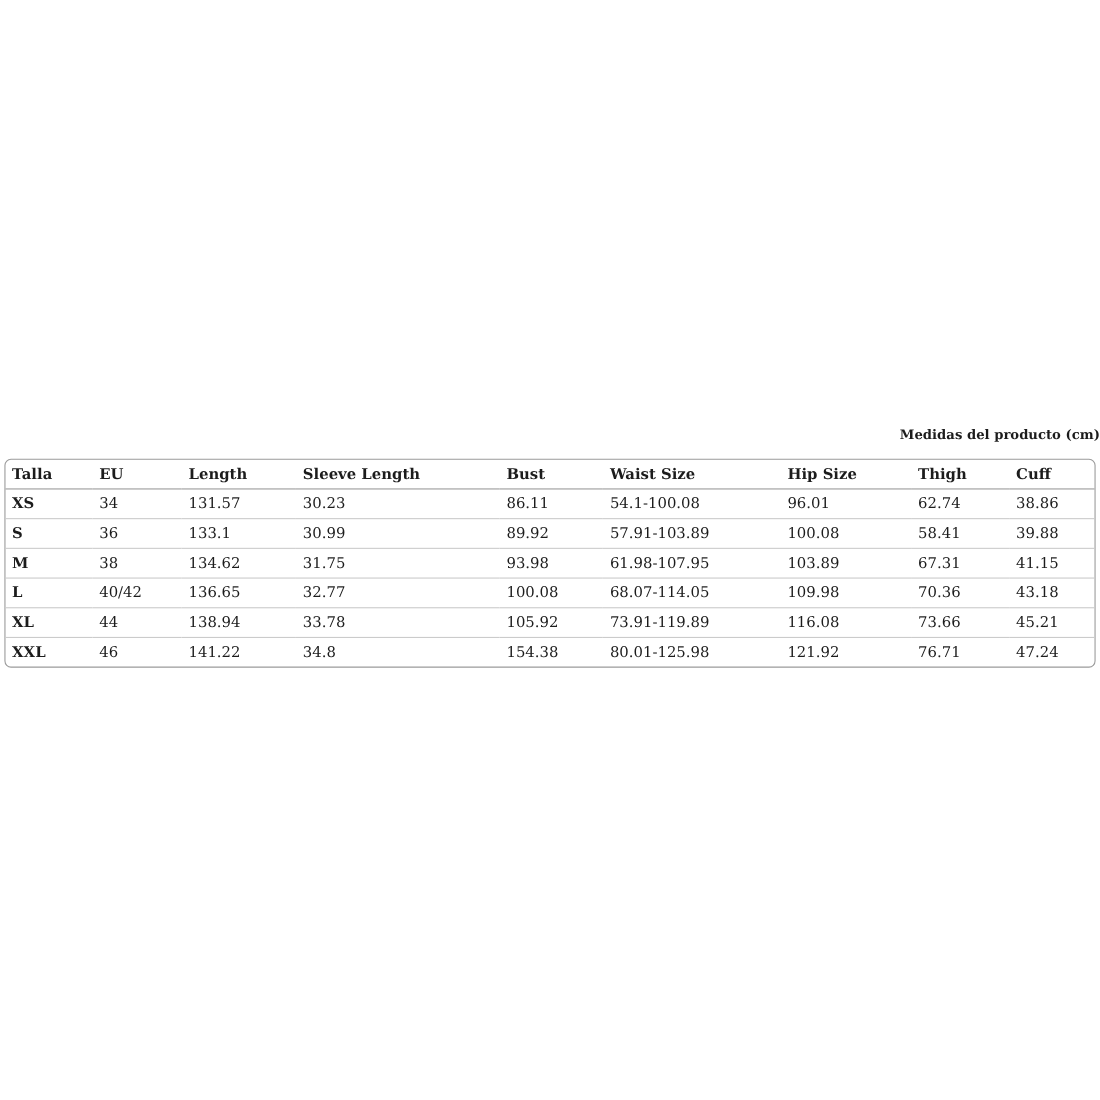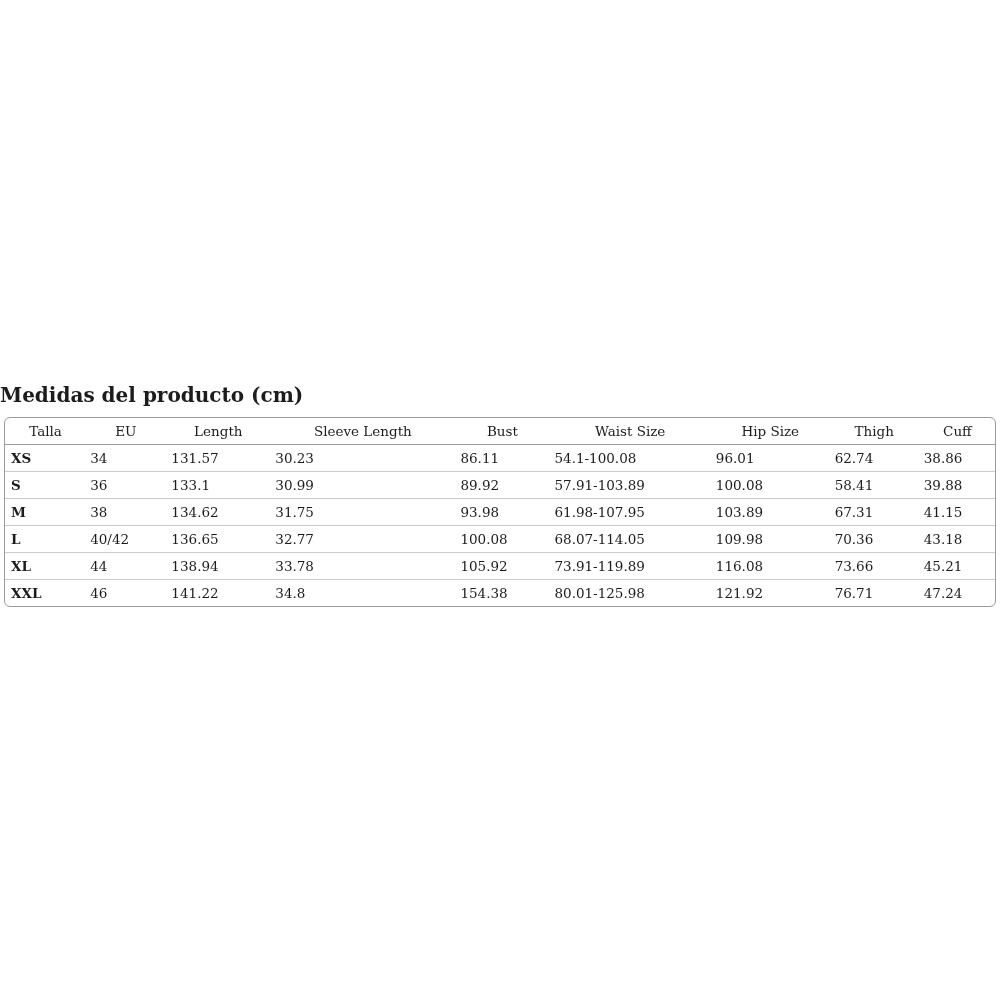--- a/index.html
+++ b/index.html
@@ -9,22 +9,22 @@
     width: 1000px;
     height: 1000px;
     overflow: hidden;
     font-family: "DejaVu Serif", "Liberation Serif", serif;
   }
   .page {
     padding-top: 385px;
   }
   .chart-title {
     margin: 0 0 12px 0;
-    text-align: left;
-    font-size: 20px;
+    text-align: right;
+    font-size: 12px;
     font-weight: bold;
     color: #1c1c1c;
     line-height: 20px;
   }
   table.size-table {
     width: calc(100% - 8px);
     margin: 0 4px;
     border-collapse: separate;
     border-spacing: 0;
     border: 1px solid #9b9b9b;
@@ -36,23 +36,22 @@
     text-align: left;
     vertical-align: middle;
     padding: 5px 4px 5px 6px;
     font-size: 13.5px;
     line-height: 16px;
     color: #1c1c1c;
     white-space: nowrap;
     overflow: hidden;
   }
   table.size-table th {
-    font-weight: normal;
+    font-weight: bold;
     border-bottom: 1px solid #9b9b9b;
-    text-align: center;
   }
   table.size-table td {
     font-weight: normal;
     border-bottom: 1px solid #cbcbcb;
   }
   table.size-table tr:last-child td {
     border-bottom: none;
   }
   table.size-table td.size-cell {
     font-weight: bold;

